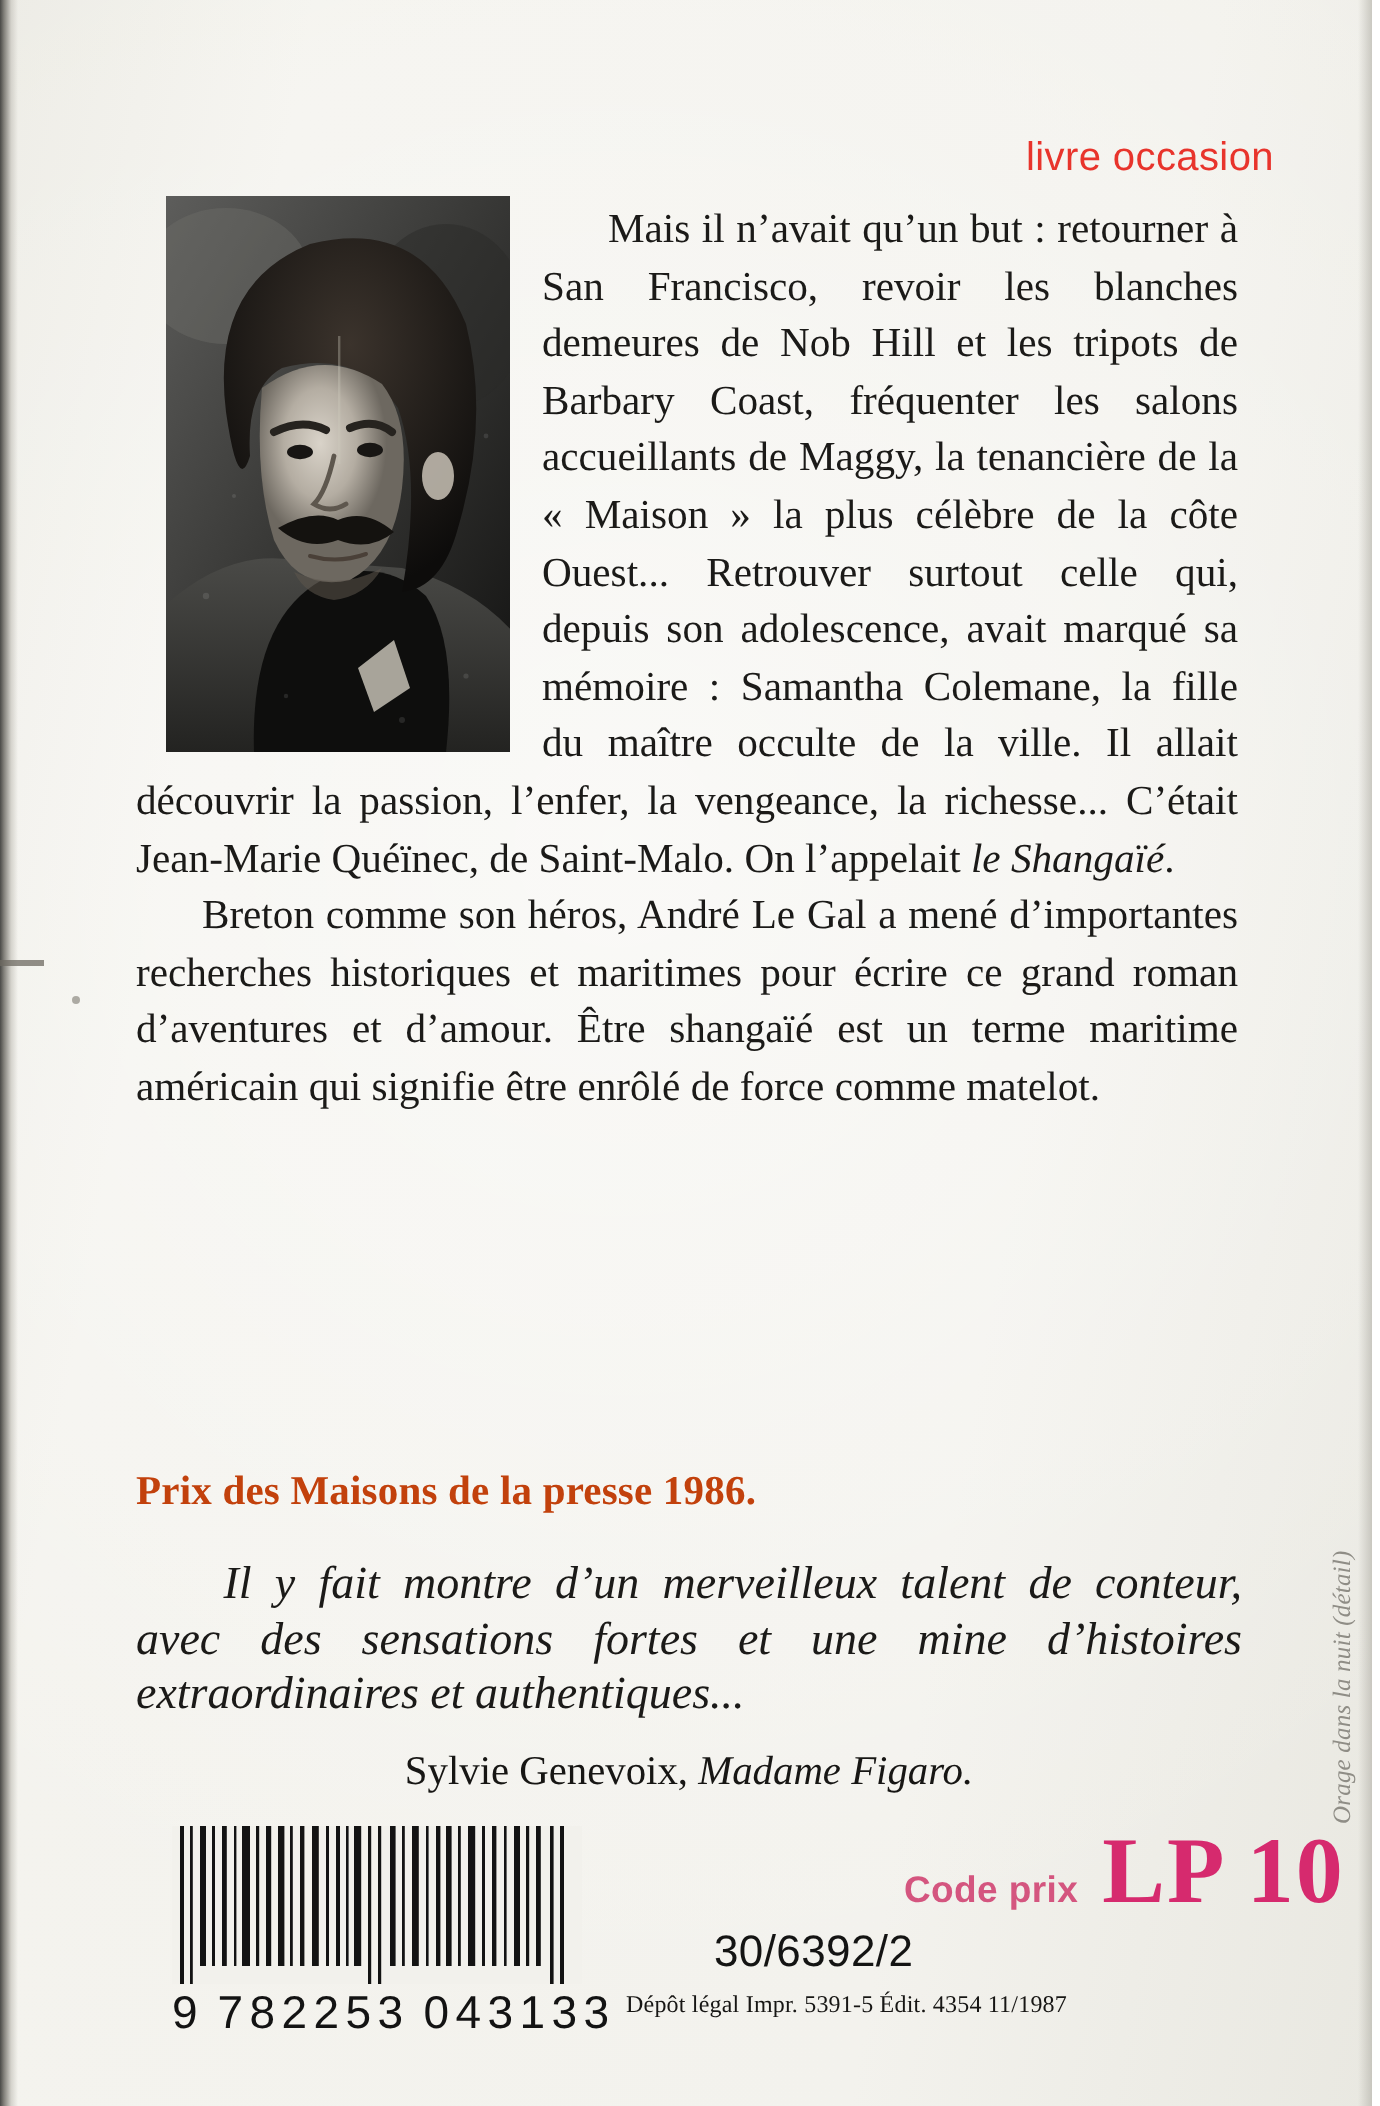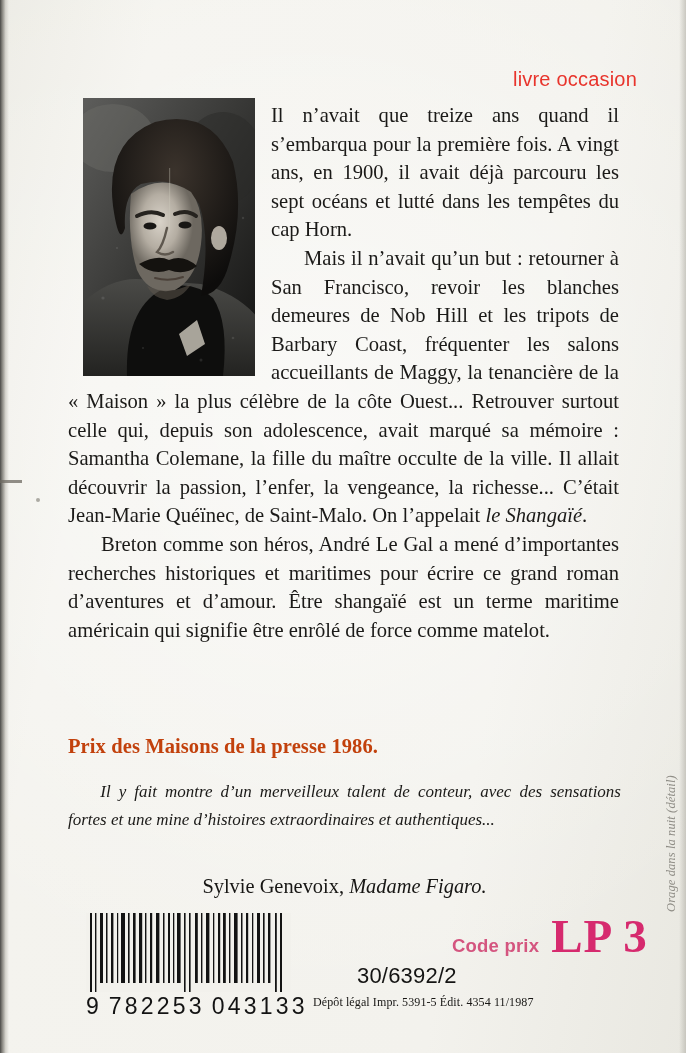--- a/index.html
+++ b/index.html
@@ -134,21 +134,21 @@
     color: #c2410c;
     letter-spacing: .1px;
   }
 
   
   .quote {
     position: absolute;
     left: 68px;
     top: 778px;
     width: 553px;
-    font-size: 17px;
+    font-size: 23px;
     line-height: 27.5px;
     font-style: italic;
     color: #1b1a18;
     text-align: justify;
   }
   .quote p { margin: 0; }
   .quote p.indent { text-indent: 1.9em; }
   .attrib {
     position: absolute;
     left: 68px;
@@ -309,21 +309,20 @@
 
         <rect x="86" y="70" width="1.2" height="64" fill="#cfcabe" opacity=".35"></rect>
       </svg>
     </div>
   </div>
 
   <div class="edge-caption">Orage dans la nuit (détail)</div>
 
   <div class="blurb">
     <div class="wrapbox"></div>
-    <p>Il n’avait que treize ans quand il s’embarqua pour la première fois. A vingt ans, en 1900, il avait déjà parcouru les sept océans et lutté dans les tempêtes du cap Horn.</p>
     <p class="indent"><span>Mais il n’avait qu’un but : retourner à San Francisco, revoir les blanches demeures de Nob Hill et les tripots de Barbary Coast, fréquenter les salons accueillants de Maggy, la tenancière de la « Maison » la plus célèbre de la côte Ouest... Retrouver surtout celle qui, depuis son adolescence, avait marqué sa mémoire : Samantha Colemane, la fille du maître occulte de la ville. Il allait découvrir la passion, l’enfer, la vengeance, la richesse... C’était Jean-Marie Quéïnec, de Saint-Malo. On l’appelait </span><i>le Shangaïé</i><span>.</span></p>
     <p class="indent">Breton comme son héros, André Le Gal a mené d’importantes recherches historiques et maritimes pour écrire ce grand roman d’aventures et d’amour. Être shangaïé est un terme maritime américain qui signifie être enrôlé de force comme matelot.</p>
   </div>
 
   <div class="prize">Prix des Maisons de la presse 1986.</div>
 
   <div class="quote">
     <p class="indent">Il y fait montre d’un merveilleux talent de conteur, avec des sensations fortes et une mine d’histoires extraordinaires et authentiques...</p>
   </div>
   <div class="attrib">
@@ -374,19 +373,19 @@
     </svg>
     <div class="barcode-digits">
       <span class="bc-lead">9</span>
       <span class="bc-group">782253</span>
       <span class="bc-group">043133</span>
     </div>
   </div>
 
   <div class="price-block">
     <span class="code-prix">Code prix</span>
-    <span class="lp-code">LP 3</span>
+    <span class="lp-code">LP 10</span>
   </div>
 
   <div class="ref-number">30/6392/2</div>
   <div class="legal-line">Dépôt légal Impr. 5391-5 Édit. 4354 11/1987</div>
 
 </div>
 
 </body></html>

